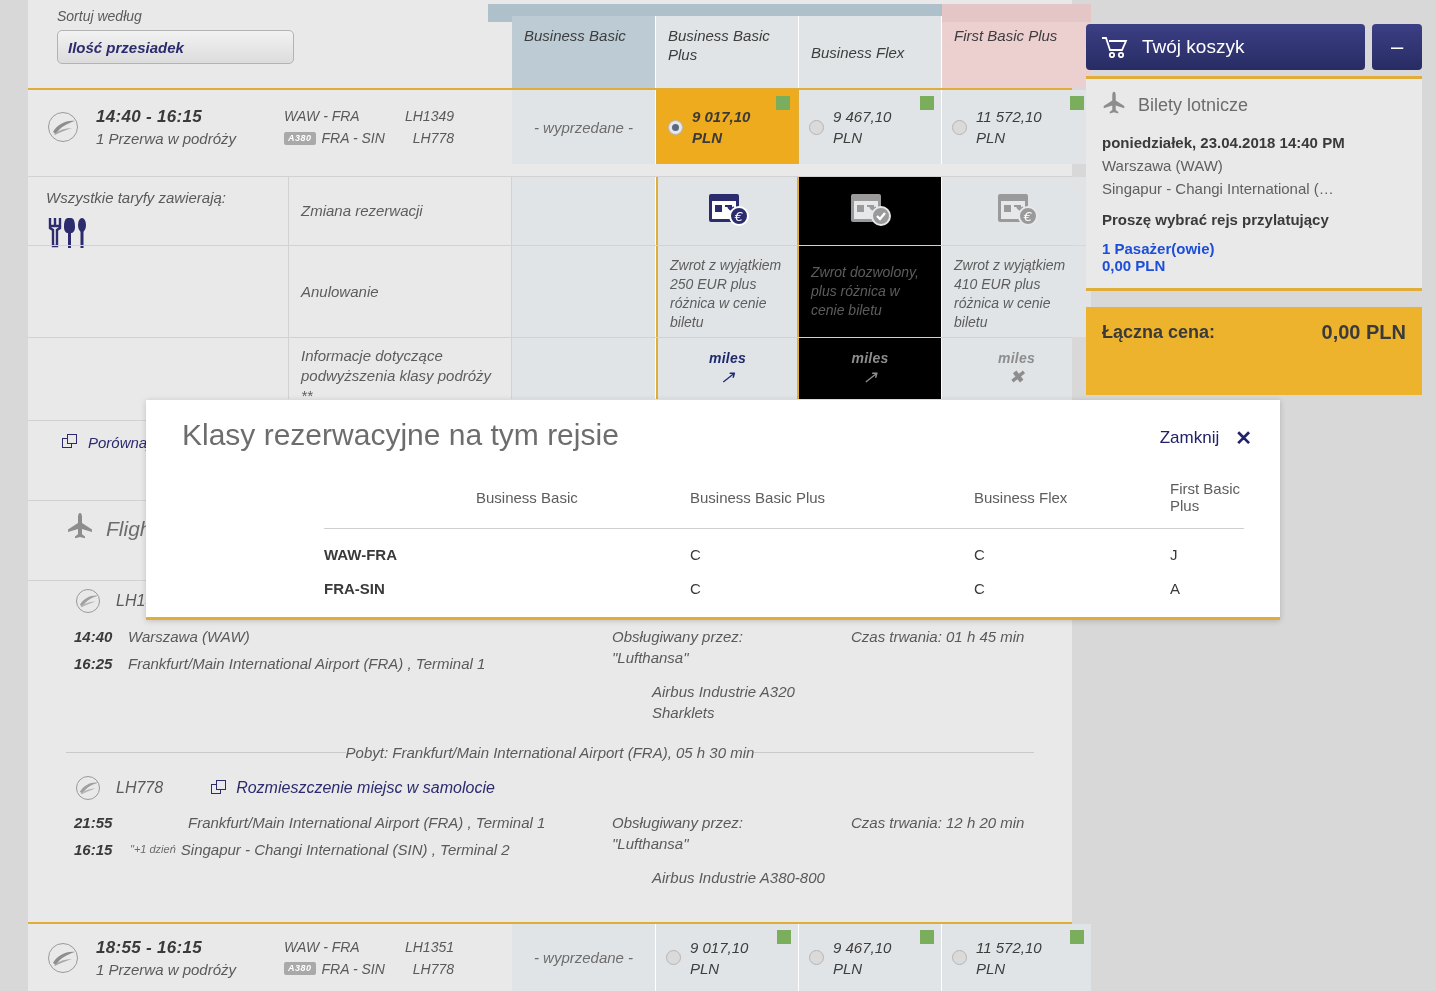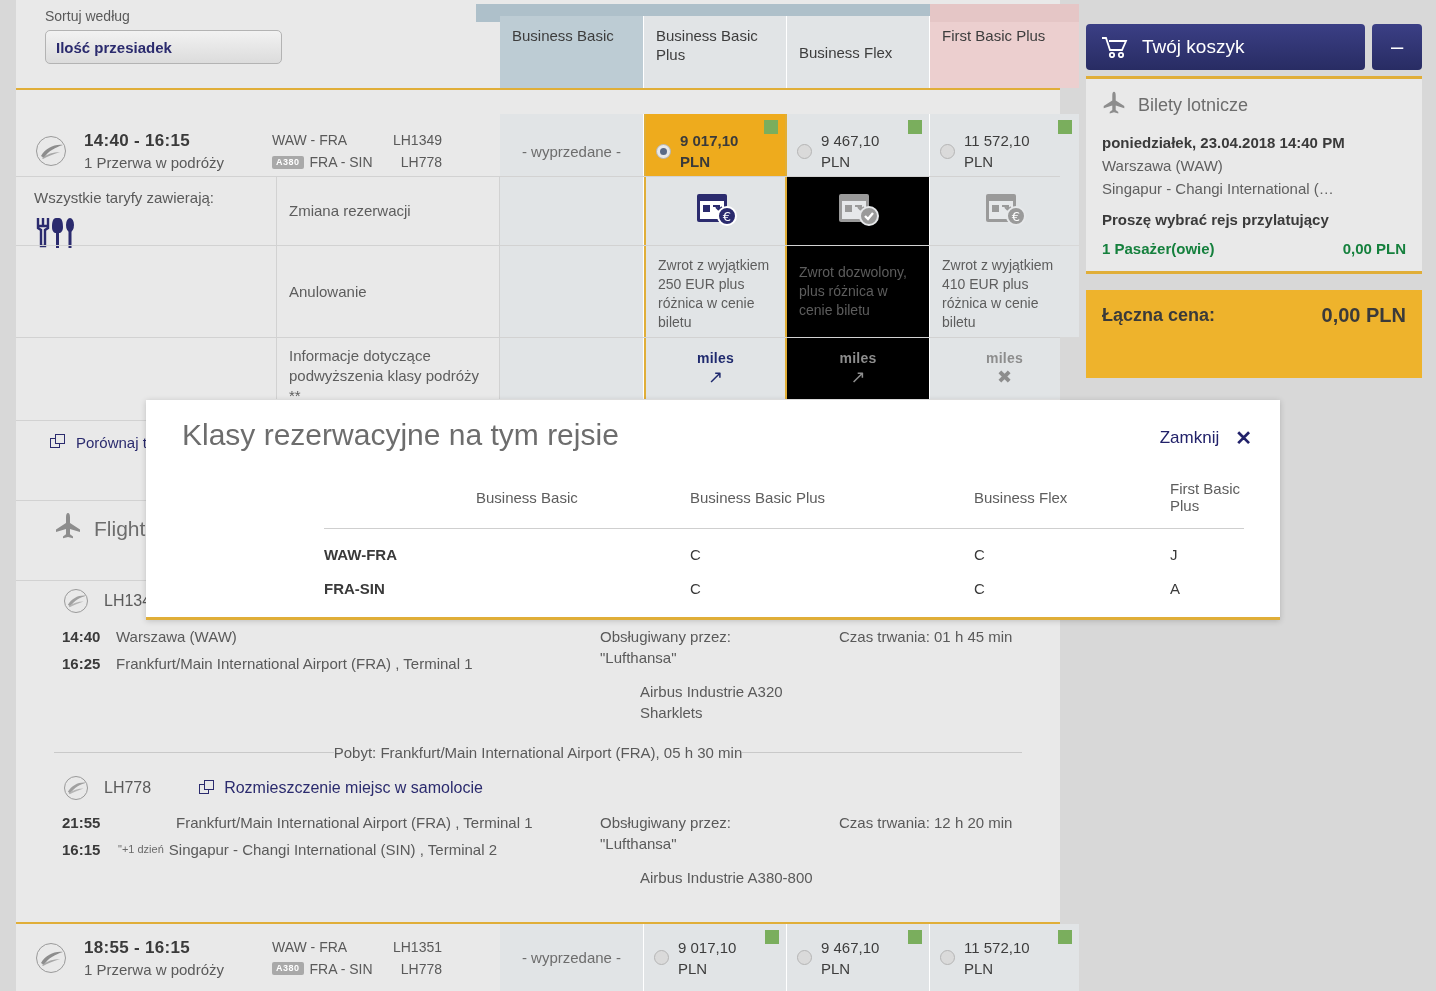--- a/index.html
+++ b/index.html
@@ -9,22 +9,23 @@
     background:#d8d8d8;
     font-family:"Liberation Sans", sans-serif;
     font-size:15px;
     color:#4a4a4a;
     overflow:hidden;
     position:relative;
   }
 
   
   #main {
-    position:absolute; left:16px; top:0; width:1044px; height:991px;
+    position:absolute; left:28px; top:0; width:1044px; height:991px;
     background:#e9e9e9;
+    font-style:italic;
   }
 
   
   .topband { position:absolute; top:4px; height:18px; }
   .topband.business { left:460px; width:584px; background:#aec0ca; }
   .topband.first    { left:1044px; width:0; background:#e5c6c6; }
 
   
   .sort-wrap { position:absolute; left:0; top:0; width:460px; height:88px; padding:4px 16px; }
   .sort-label { font-size:14px; color:#5a5a5a; margin:4px 0 6px 13px; }
@@ -183,21 +184,21 @@
   .cart-body {
     margin-top:6px; background:#e9e9e9;
     border-top:3px solid #e0ae38; border-bottom:3px solid #e0ae38;
     padding:12px 16px 14px 16px;
   }
   .cb-title { display:flex; align-items:center; font-size:18px; color:#6d6d6d; margin-bottom:14px; }
   .cb-title .plane { margin-right:12px; }
   .cb-date { font-weight:bold; font-size:15px; color:#3a3a3a; margin-bottom:6px; }
   .cb-line { font-size:15px; color:#5f5f5f; margin-bottom:6px; }
   .cb-note { font-weight:bold; font-size:15px; color:#3a3a3a; margin:14px 0 12px; }
-  .cb-pax { display:flex; justify-content:space-between; font-weight:bold; font-size:15px; color:#15803d; }
+  .cb-pax { display:flex; justify-content:space-between; font-weight:bold; font-size:15px; color:#1d4ed8;flex-direction:column; }
   .cart-total {
     margin-top:16px; background:#eeb32c; height:88px;
     display:flex; align-items:flex-start; justify-content:space-between;
     padding:14px 16px; font-weight:bold; color:#3a3a3a;
   }
   .ct-label { font-size:18px; line-height:23px; width:130px; }
   .ct-val { font-size:20px; }
 
   
   #modal {
@@ -250,21 +251,21 @@
   <div class="fare-head fh-flex">
     <span>Business Flex</span>
   </div>
   <div class="fare-head fh-first">
     <span>First Basic Plus</span>
   </div>
   <div class="topband first" style="left:914px;width:149px;top:4px;height:18px;"></div>
 
   <div class="gold-rule" style="top:88px;"></div>
 
-  <div class="opt-row" style="top:90px;margin-top:24px;">
+  <div class="opt-row" style="top:90px;">
     <div class="opt-left">
       <div class="lh-circle">
         <svg width="24" height="18" viewBox="0 0 24 18">
             <path d="M1 13 C6 5, 14 1, 23 2 C16 4, 8 8, 4 15 Z" fill="#8d8d8d"></path>
             <path d="M2 15 C7 11, 13 9, 20 9 C13 11, 7 14, 3 16 Z" fill="#a8a8a8"></path>
           </svg>
       </div>
       <div class="opt-times">
         <div class="t1">14:40 - 16:15</div>
         <div class="t2">1 Przerwa w podróży</div>

